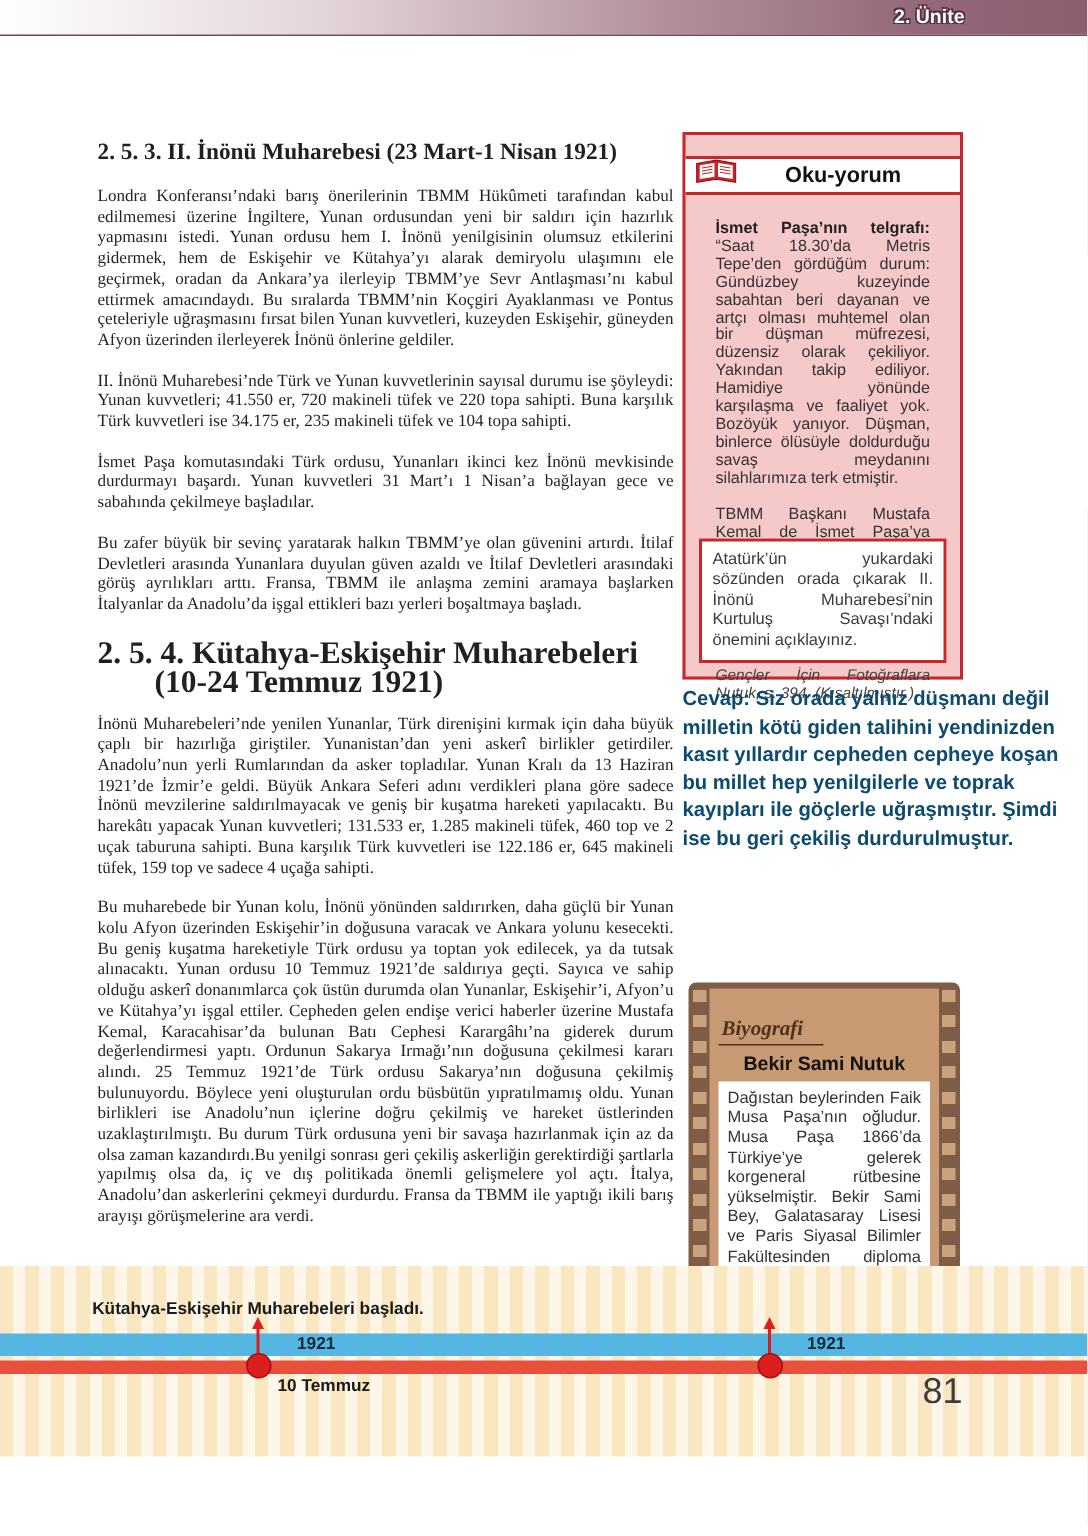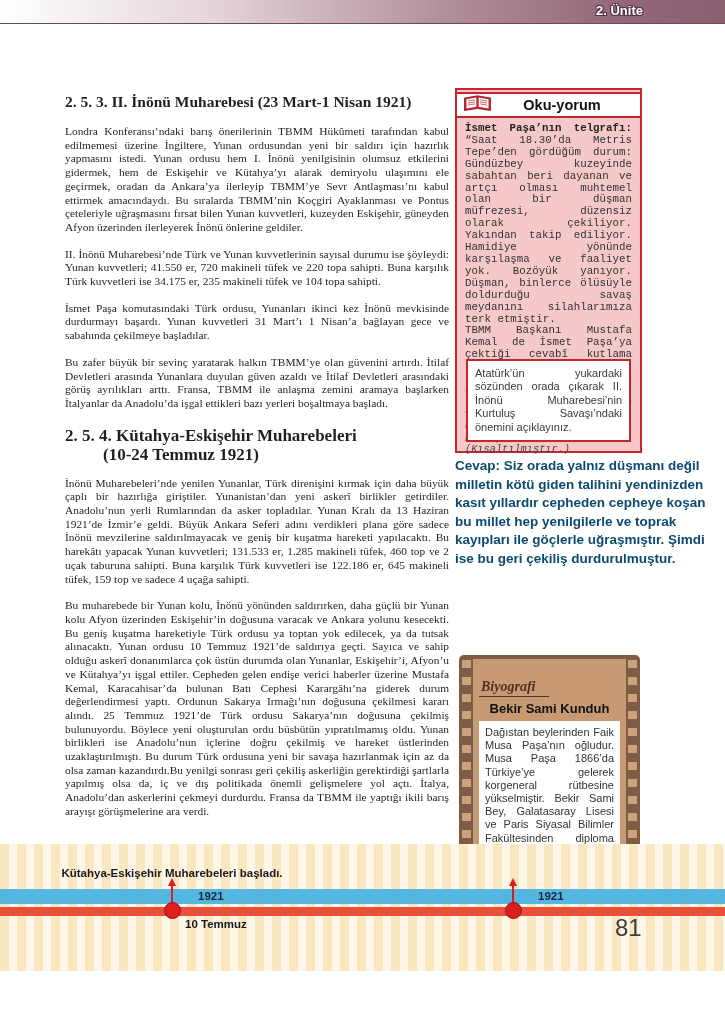--- a/index.html
+++ b/index.html
@@ -8,32 +8,32 @@
   
   .unit-banner{position:absolute;left:0;top:0;width:100%;height:23px;
     background:linear-gradient(90deg,#ffffff 0%,#e3d4d8 30%,#b08e99 62%,#94687a 85%,#8b5f70 100%);
     border-bottom:1px solid #6f4854;}
   .unit-badge{position:absolute;right:82px;top:3px;font-family:"Liberation Sans",sans-serif;
     font-weight:bold;font-size:13px;color:#fff;
     text-shadow:-1px -1px 0 #54313e,1px -1px 0 #54313e,-1px 1px 0 #54313e,1px 1px 0 #54313e;}
   
   .main-col{position:absolute;left:65px;top:80px;width:384px;margin-top:12px;}
   .main-col h1{font-size:15.5px;margin:0 0 0 0;line-height:20px;}
-  .main-col h2{font-size:17px;margin:15px 0 0 0;line-height:19px;}
+  .main-col h2{font-size:21px;margin:15px 0 0 0;line-height:19px;}
   .main-col h2 .l2{display:block;padding-left:38px;}
   .main-col p{font-size:11.4px;line-height:13.7px;text-align:justify;margin:13px 0 0 0;}
   
   .oku-card{position:absolute;left:455px;top:88px;width:187px;height:365px;
     border:2px solid #c5272d;background:#f5c9c9;box-sizing:border-box;
     font-family:"Liberation Sans",sans-serif;}
-  .oku-header{margin-top:2px;background:#fff;border-top:2px solid #c5272d;border-bottom:2px solid #c5272d;
+  .oku-header{margin-top:14px;background:#fff;border-top:2px solid #c5272d;border-bottom:2px solid #c5272d;
     height:26px;display:flex;align-items:center;padding:0 7px;box-sizing:border-box;}
   .oku-title{flex:1;text-align:center;font-weight:bold;font-size:14.5px;color:#111;}
   .oku-body{padding:5px 8px 0 8px;font-size:10.8px;line-height:11.9px;color:#333;text-align:justify;}
-  .oku-body p{margin:0;font-family:Liberation Mono, monospace;}
+  .oku-body p{margin:12px;}
   .oku-lead{font-weight:bold;color:#222;}
   .oku-source{font-style:italic;font-size:10.3px;color:#444;margin-top:1px;}
   .question-box{position:absolute;left:9px;right:9px;bottom:9px;background:#fff;
     border:2px solid #c5272d;padding:6px 7px;font-size:11px;line-height:13.5px;
     color:#3a3a3a;text-align:justify;}
   
   .answer-text{position:absolute;left:455px;top:457px;width:268px;
     font-family:"Liberation Sans",sans-serif;font-weight:bold;font-size:13.5px;
     line-height:18.5px;color:#0c4a6e;}
   
@@ -112,21 +112,21 @@
     <div class="question-box">Atatürk’ün yukardaki sözünden orada çıkarak II. İnönü Muharebesi’nin Kurtuluş Savaşı’ndaki önemini açıklayınız.</div>
   </div>
 
   <div class="answer-text">Cevap: Siz orada yalnız düşmanı değil milletin kötü giden talihini yendinizden kasıt yıllardır cepheden cepheye koşan bu millet hep yenilgilerle ve toprak kayıpları ile göçlerle uğraşmıştır. Şimdi ise bu geri çekiliş durdurulmuştur.</div>
 
   <div class="bio-card">
     <div class="bio-holes left"></div>
     <div class="bio-holes right"></div>
     <div class="bio-inner">
       <div class="bio-title">Biyografi</div>
-      <div class="bio-name">Bekir Sami Kunduh</div>
+      <div class="bio-name">Bekir Sami Nutuk</div>
       <div class="bio-box">
         <span>Dağıstan beylerinden Faik Musa Paşa’nın oğludur. Musa Paşa 1866’da Türkiye’ye gelerek korgeneral rütbesine yükselmiştir. Bekir Sami Bey, Galatasaray Lisesi ve Paris Siyasal Bilimler Fakültesinden diploma almıştır. Dış görevlerde, Meşrutiyetten sonra valiliklerde bulunmuştur.</span>
         <div class="bio-source">Fahri Belen, Türk Kurtuluş Savaşı, s. 303-571.</div>
       </div>
     </div>
   </div>
 
   <div class="timeline">
     <div class="tl-blue"></div>
     <div class="tl-red"></div>

